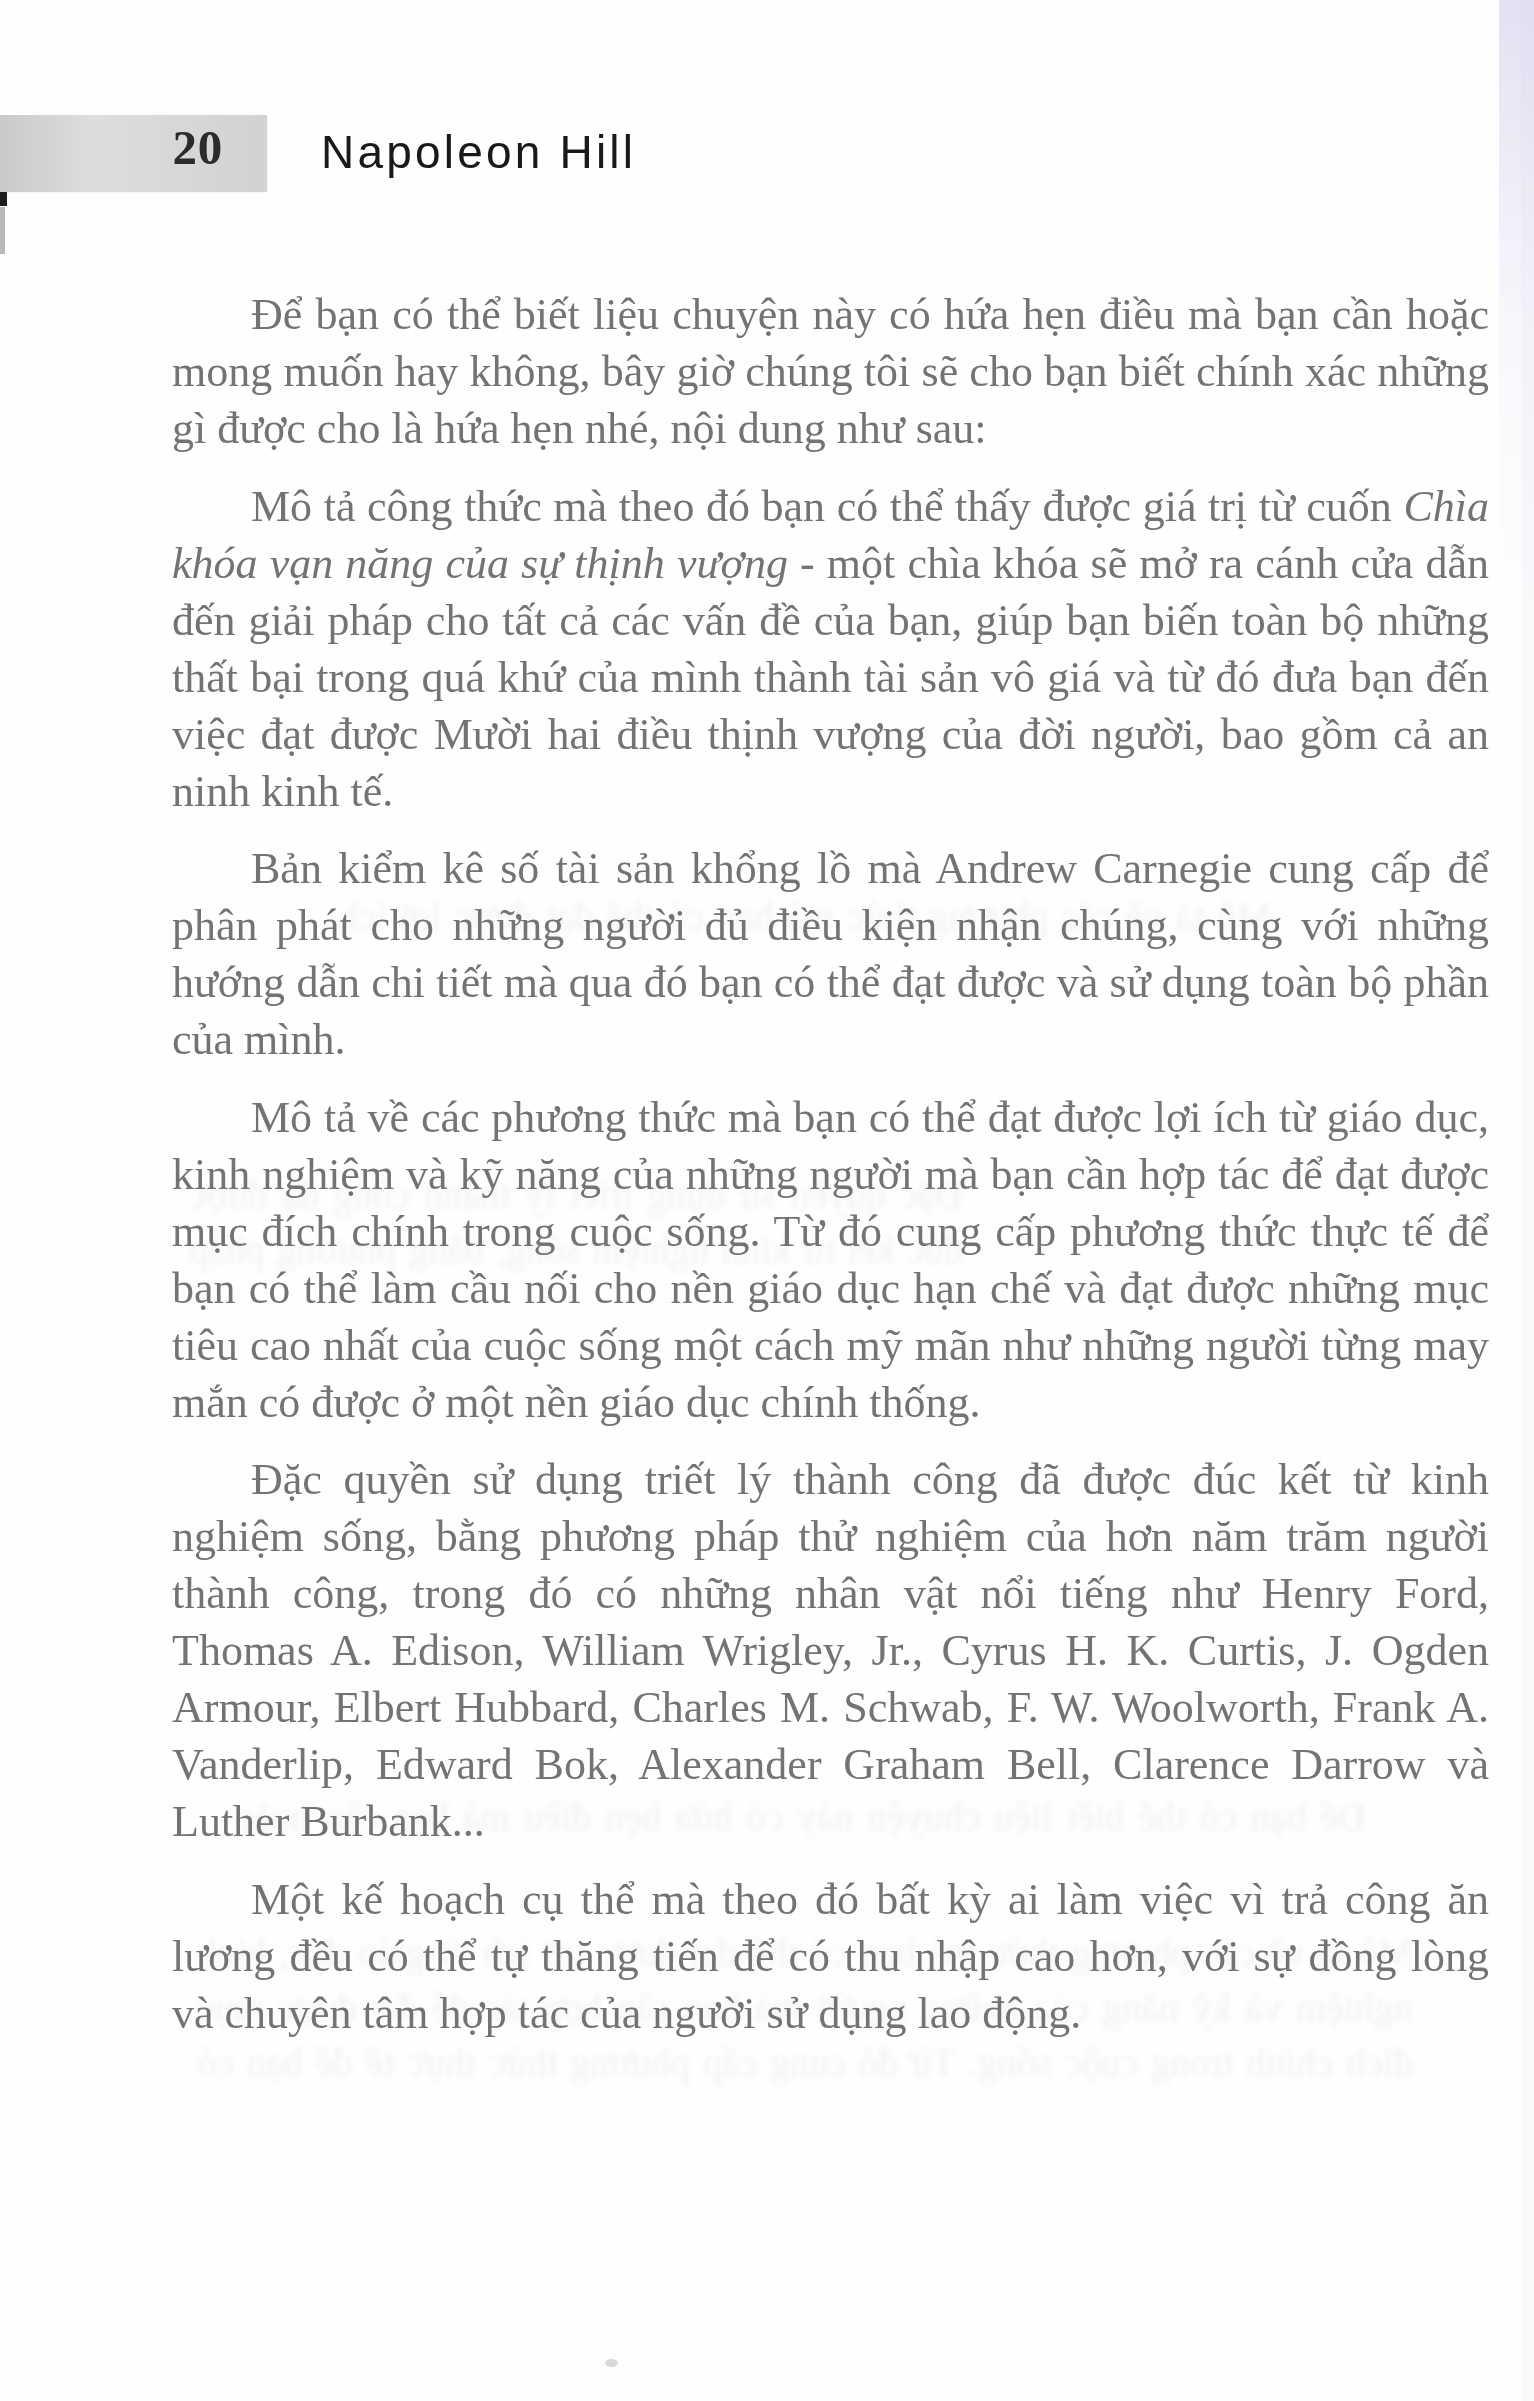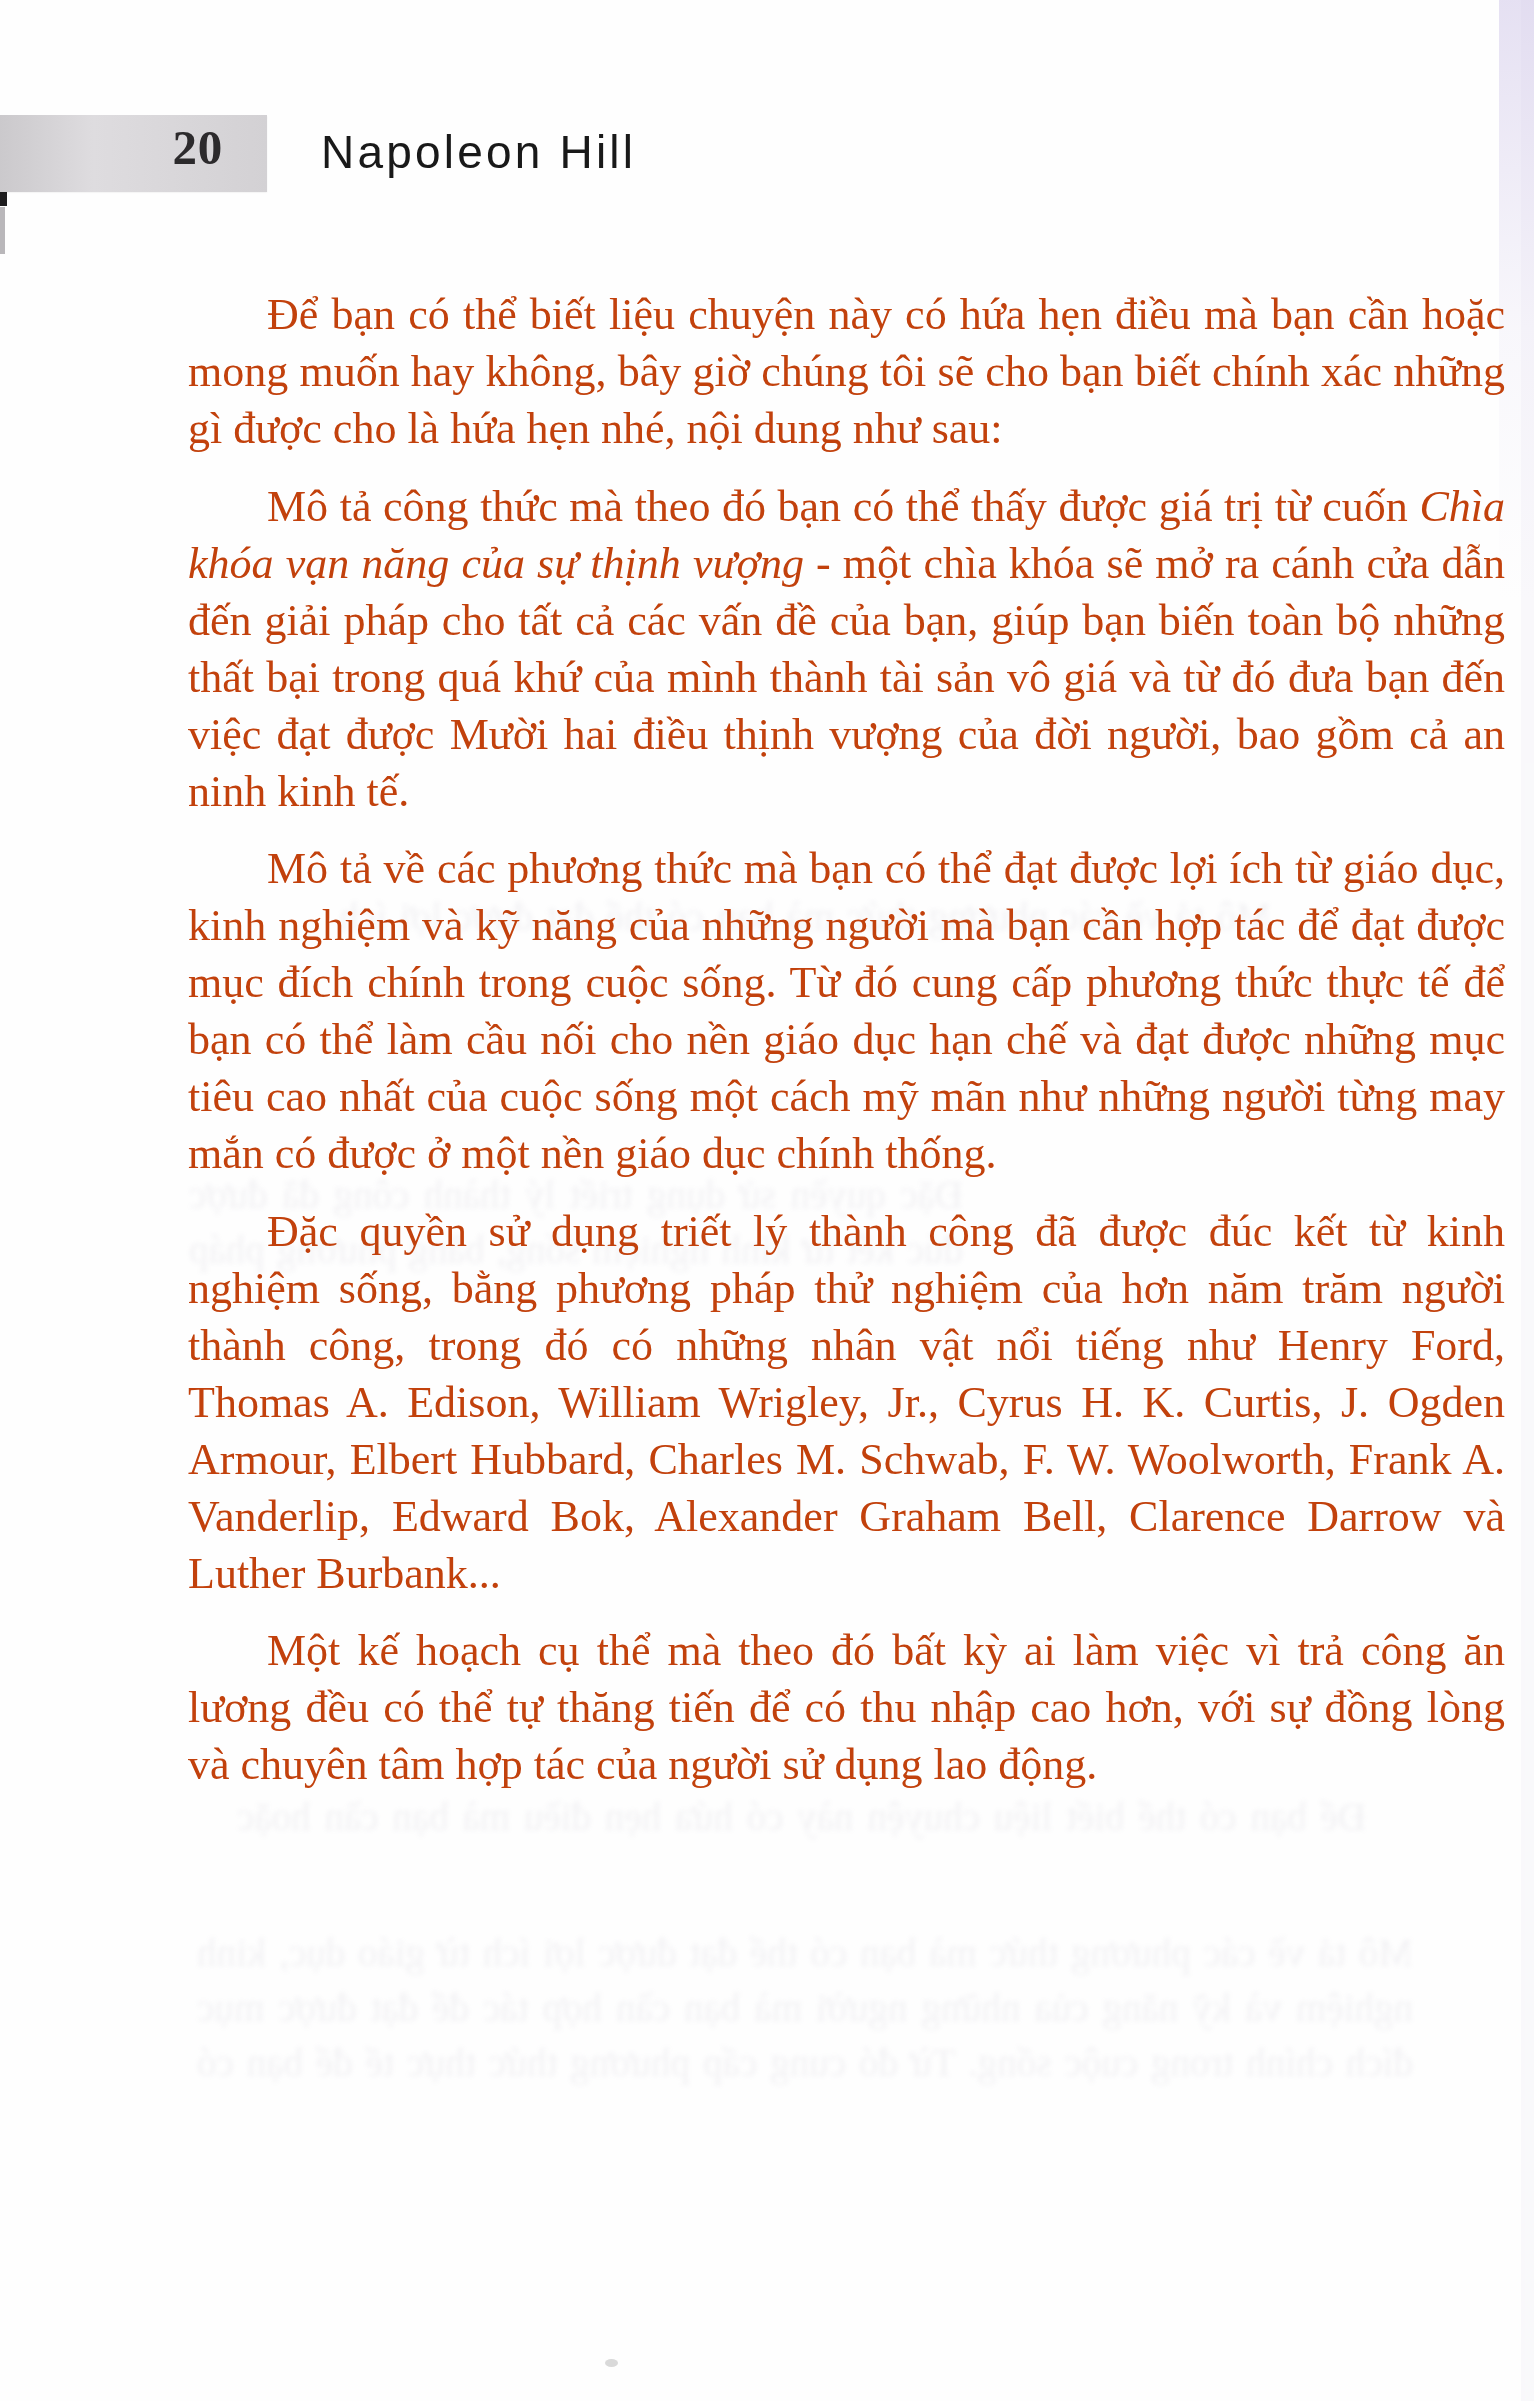--- a/index.html
+++ b/index.html
@@ -66,25 +66,25 @@
   .edge-mark-faint {
     position: absolute;
     left: 0; top: 207px;
     width: 4.7px; height: 47px;
     background: #b9b7ba;
   }
 
   
   .body-text {
     position: absolute;
-    left: 188px; top: 286px;
+    left: 172px; top: 286px;
     width: 1317px;
     font-size: 44px;
     line-height: 57px;
-    color: #c2410c;
+    color: #737373;
     text-align: justify;
     text-justify: inter-word;
   }
   .body-text p {
     margin: 0 0 20.5px 0;
     text-indent: 79px;
   }
   .body-text p:last-child { margin-bottom: 0; }
   .book-title-italic { font-style: italic; }
 
@@ -132,20 +132,21 @@
   <div class="running-title">Napoleon Hill</div>
 
   <div class="ghost ghost-1">Mô tả về các phương thức mà bạn có thể đạt được lợi ích từ giáo dục, kinh nghiệm và kỹ năng của những người mà bạn cần hợp tác để đạt được mục đích chính trong cuộc sống. Từ đó cung cấp phương thức thực tế để bạn có thể làm cầu nối cho nền giáo dục hạn chế và đạt được những mục tiêu cao nhất của cuộc sống một cách mỹ mãn như những người từng may mắn có được ở một nền giáo dục chính thống.</div>
   <div class="ghost ghost-2">Đặc quyền sử dụng triết lý thành công đã được đúc kết từ kinh nghiệm sống, bằng phương pháp thử nghiệm của hơn năm trăm người thành công, trong đó có những nhân vật nổi tiếng như Henry Ford, Thomas A. Edison, William Wrigley, Jr., Cyrus H. K. Curtis, J. Ogden Armour, Elbert Hubbard, Charles M. Schwab, F. W. Woolworth, Frank A. Vanderlip, Edward Bok, Alexander Graham Bell, Clarence Darrow và Luther Burbank...</div>
   <div class="ghost ghost-3">Để bạn có thể biết liệu chuyện này có hứa hẹn điều mà bạn cần hoặc mong muốn hay không, bây giờ chúng tôi sẽ cho bạn biết chính xác những gì được cho là hứa hẹn nhé, nội dung như sau:</div>
   <div class="ghost ghost-4">Mô tả về các phương thức mà bạn có thể đạt được lợi ích từ giáo dục, kinh nghiệm và kỹ năng của những người mà bạn cần hợp tác để đạt được mục đích chính trong cuộc sống. Từ đó cung cấp phương thức thực tế để bạn có thể làm cầu nối cho nền giáo dục hạn chế và đạt được những mục tiêu cao nhất của cuộc sống một cách mỹ mãn như những người từng may mắn có được ở một nền giáo dục chính thống.</div>
 
   <div class="body-text">
     <p>Để bạn có thể biết liệu chuyện này có hứa hẹn điều mà bạn cần hoặc mong muốn hay không, bây giờ chúng tôi sẽ cho bạn biết chính xác những gì được cho là hứa hẹn nhé, nội dung như sau:</p>
     <p><span>Mô tả công thức mà theo đó bạn có thể thấy được giá trị từ cuốn </span><span class="book-title-italic">Chìa khóa vạn năng của sự thịnh vượng</span><span> - một chìa khóa sẽ mở ra cánh cửa dẫn đến giải pháp cho tất cả các vấn đề của bạn, giúp bạn biến toàn bộ những thất bại trong quá khứ của mình thành tài sản vô giá và từ đó đưa bạn đến việc đạt được Mười hai điều thịnh vượng của đời người, bao gồm cả an ninh kinh tế.</span></p>
+    <p>Bản kiểm kê số tài sản khổng lồ mà Andrew Carnegie cung cấp để phân phát cho những người đủ điều kiện nhận chúng, cùng với những hướng dẫn chi tiết mà qua đó bạn có thể đạt được và sử dụng toàn bộ phần của mình.</p>
     <p>Mô tả về các phương thức mà bạn có thể đạt được lợi ích từ giáo dục, kinh nghiệm và kỹ năng của những người mà bạn cần hợp tác để đạt được mục đích chính trong cuộc sống. Từ đó cung cấp phương thức thực tế để bạn có thể làm cầu nối cho nền giáo dục hạn chế và đạt được những mục tiêu cao nhất của cuộc sống một cách mỹ mãn như những người từng may mắn có được ở một nền giáo dục chính thống.</p>
     <p>Đặc quyền sử dụng triết lý thành công đã được đúc kết từ kinh nghiệm sống, bằng phương pháp thử nghiệm của hơn năm trăm người thành công, trong đó có những nhân vật nổi tiếng như Henry Ford, Thomas A. Edison, William Wrigley, Jr., Cyrus H. K. Curtis, J. Ogden Armour, Elbert Hubbard, Charles M. Schwab, F. W. Woolworth, Frank A. Vanderlip, Edward Bok, Alexander Graham Bell, Clarence Darrow và Luther Burbank...</p>
     <p>Một kế hoạch cụ thể mà theo đó bất kỳ ai làm việc vì trả công ăn lương đều có thể tự thăng tiến để có thu nhập cao hơn, với sự đồng lòng và chuyên tâm hợp tác của người sử dụng lao động.</p>
   </div>
 
   <div class="speck"></div>
 
 </div>
 
 

